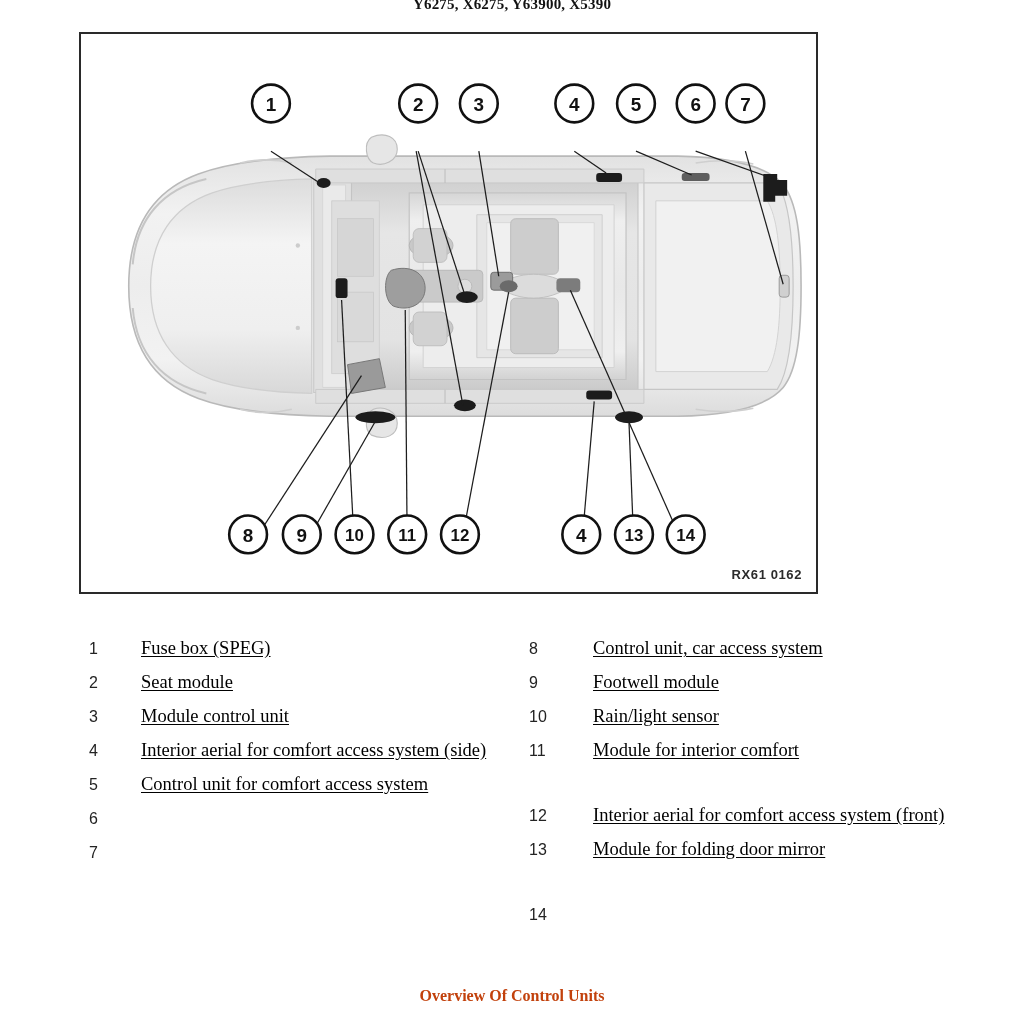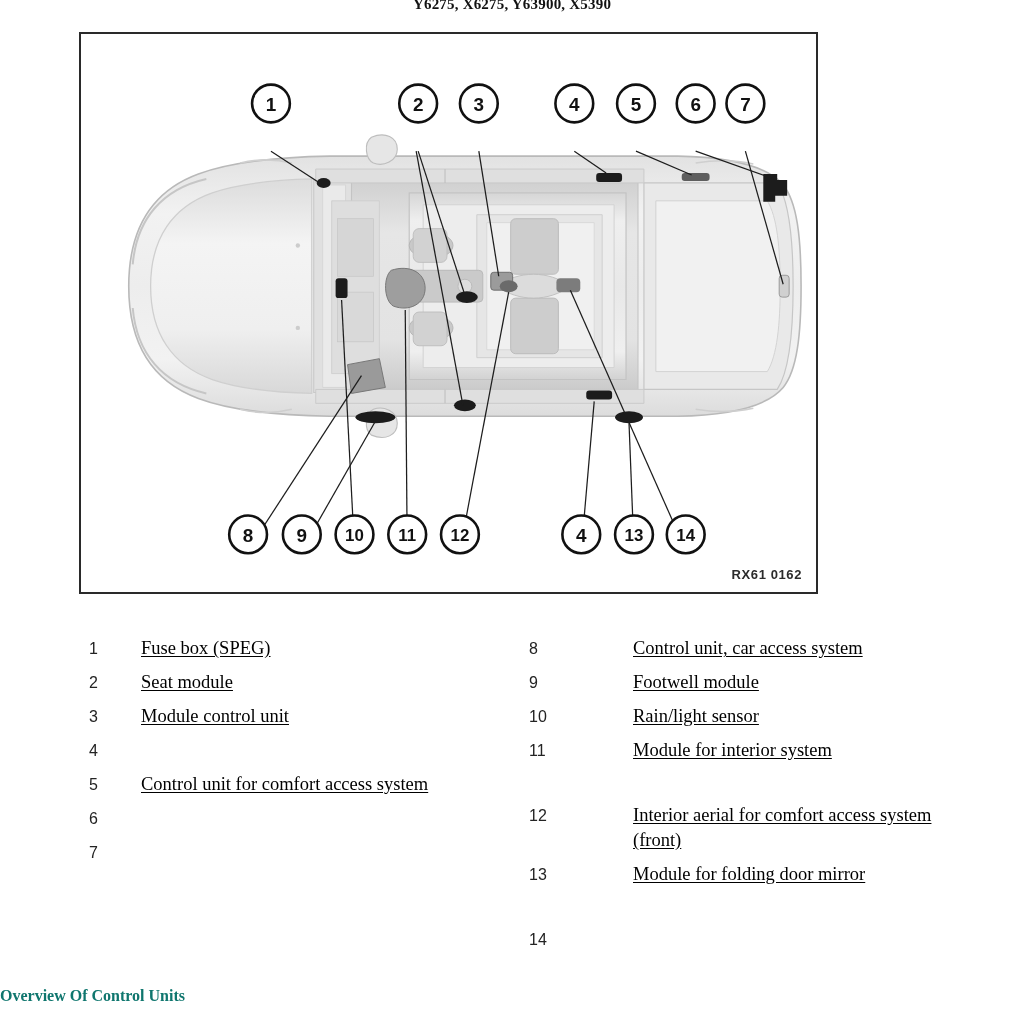--- a/index.html
+++ b/index.html
@@ -92,35 +92,35 @@
     font-family: "Liberation Serif", serif;
     font-size: 18.5px;
     line-height: 25px;
     color: #000000;
     text-decoration: underline;
     text-underline-offset: 2px;
     cursor: pointer;
     max-width: 372px;
   }
   .col-right .legend-num { padding-left: 0px; width: 64px; flex: 0 0 64px; }
-  .col-right .legend-link { max-width: 380px; margin-left: 40px; }
+  .col-right .legend-link { max-width: 380px; }
 
   .spacer-row { height: 31px; }
 
   
   #caption {
     position: absolute;
     left: 0;
     top: 987px;
     width: 1024px;
-    text-align: left;
+    text-align: center;
     font-family: "Liberation Serif", serif;
     font-weight: bold;
     font-size: 16px;
-    color: #0f766e;
+    color: #c2410c;
   }
 
   
   .callout-circle { fill: #ffffff; stroke: #111111; stroke-width: 2.6; }
   .callout-text {
     font-family: "Liberation Sans", sans-serif;
     font-weight: bold;
     font-size: 19px;
     fill: #111111;
     text-anchor: middle;
@@ -371,20 +371,21 @@
     <div class="legend-row">
       <div class="legend-num">2</div>
       <div class="legend-link">Seat module</div>
     </div>
     <div class="legend-row">
       <div class="legend-num">3</div>
       <div class="legend-link">Module control unit</div>
     </div>
     <div class="legend-row">
       <div class="legend-num">4</div>
+      <div class="legend-link">Interior aerial for comfort access system (side)</div>
     </div>
     <div class="legend-row">
       <div class="legend-num">5</div>
       <div class="legend-link">Control unit for comfort access system</div>
     </div>
     <div class="legend-row">
       <div class="legend-num">6</div>
     </div>
     <div class="legend-row">
       <div class="legend-num">7</div>
@@ -399,21 +400,21 @@
     <div class="legend-row">
       <div class="legend-num">9</div>
       <div class="legend-link">Footwell module</div>
     </div>
     <div class="legend-row">
       <div class="legend-num">10</div>
       <div class="legend-link">Rain/light sensor</div>
     </div>
     <div class="legend-row">
       <div class="legend-num">11</div>
-      <div class="legend-link">Module for interior system</div>
+      <div class="legend-link">Module for interior comfort</div>
     </div>
     <div class="spacer-row"></div>
     <div class="legend-row">
       <div class="legend-num">12</div>
       <div class="legend-link">Interior aerial for comfort access system (front)</div>
     </div>
     <div class="legend-row">
       <div class="legend-num">13</div>
       <div class="legend-link">Module for folding door mirror</div>
     </div>

